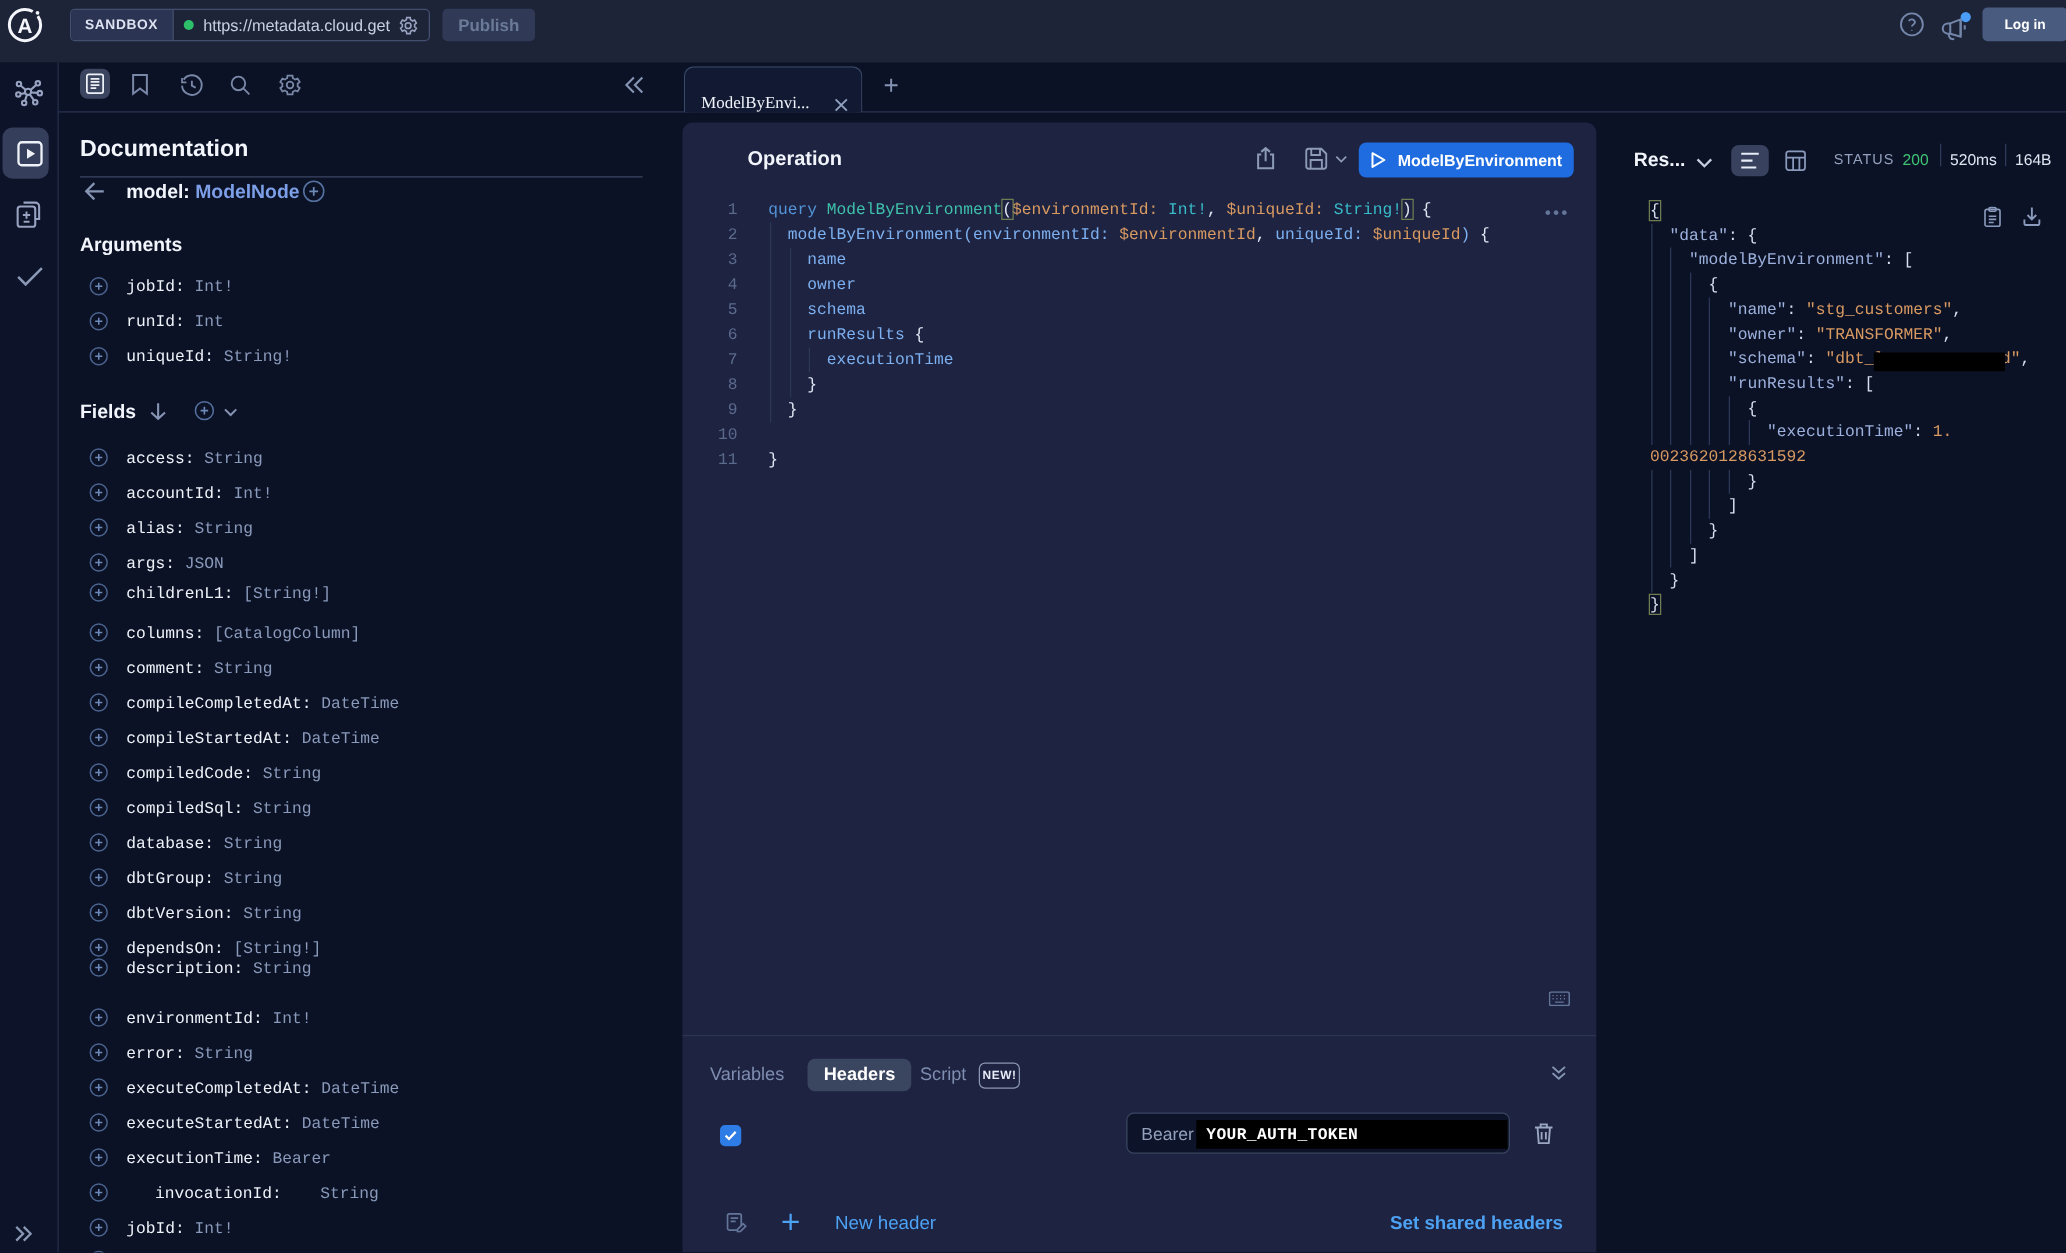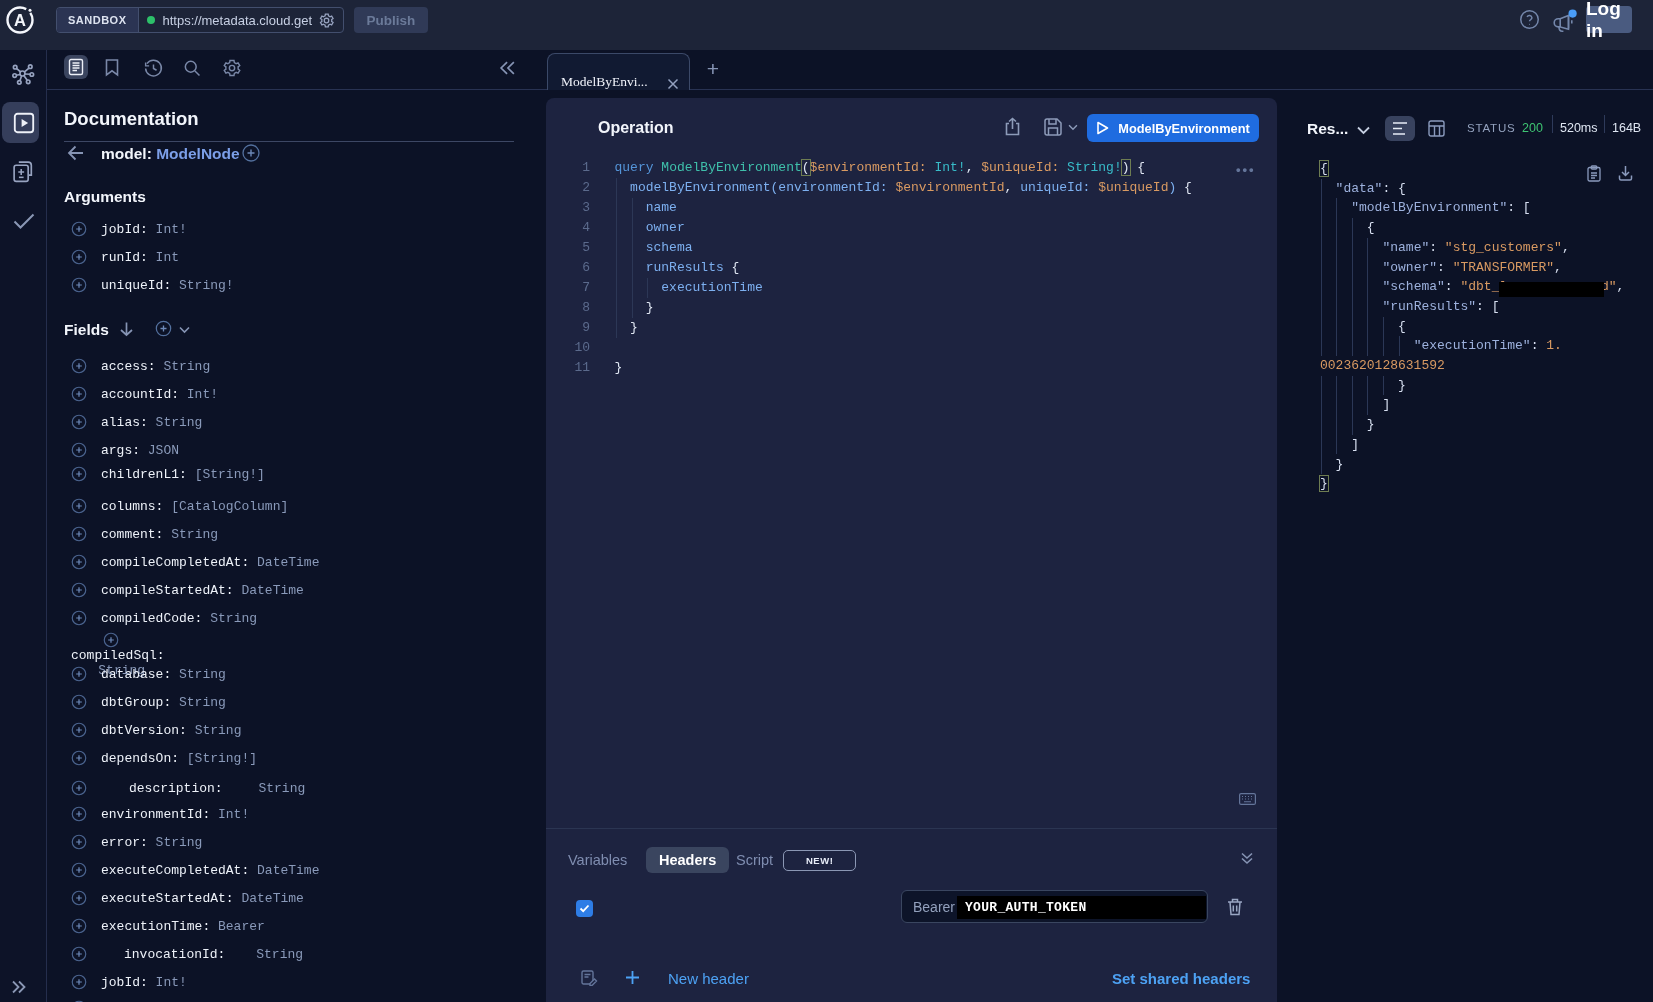--- a/index.html
+++ b/index.html
@@ -11,21 +11,21 @@
 #topbar { position:absolute; left:0; top:0; width:1653px; height:50px; background:#1d2438; }
 #logo { position:absolute; left:5px; top:5px; width:30px; height:30px; }
 #urlgrp { position:absolute; left:56px; top:7px; width:288px; height:26px; border:1px solid #434f6e; border-radius:4px; display:flex; align-items:stretch; overflow:hidden; }
 #sbx { background:#2b3453; border-right:1px solid #434f6e; display:flex; align-items:center; padding:0 11px; font-size:11px; font-weight:bold; letter-spacing:0.5px; color:#dde3f0; }
 #urlpart { display:flex; align-items:center; padding:0 8px; flex:1; min-width:0; }
 #gdot { width:8px; height:8px; border-radius:50%; background:#2dc06a; margin-right:8px; flex:none; }
 #urltxt { font-size:13px; color:#c7d0e4; white-space:nowrap; overflow:hidden; flex:1; }
 #publish { position:absolute; left:354px; top:7px; width:74px; height:26px; background:#303a57; border-radius:4px; color:#6b7a99; font-size:13.5px; font-weight:bold; display:flex; align-items:center; justify-content:center; }
 #tb-help { position:absolute; left:1519px; top:9px; }
 #tb-mega { position:absolute; left:1552px; top:8px; }
-#login { position:absolute; left:1586px; top:6px; width:46px; height:27px; background:#4a5b80; border-radius:4px; color:#fff; font-size:19px; font-weight:bold; display:flex; align-items:center; justify-content:center; }
+#login { position:absolute; left:1586px; top:6px; width:68px; height:27px; background:#4a5b80; border-radius:4px; color:#fff; font-size:11px; font-weight:bold; display:flex; align-items:center; justify-content:center; }
 
 
 #rail { position:absolute; left:0; top:50px; width:47px; height:952px; background:#0d1328; border-right:1px solid #252e4d; }
 #railsel { position:absolute; left:2px; top:52px; width:37px; height:41px; background:#353e5b; border-radius:8px; }
 .ric { position:absolute; left:0; width:47px; display:flex; justify-content:center; }
 
 
 #docbar { position:absolute; left:47px; top:50px; width:499px; height:40px; }
 #docselbox { position:absolute; left:17px; top:5px; width:24px; height:24px; background:#3b455f; border-radius:6px; }
 .dbic { position:absolute; top:8px; }
@@ -58,21 +58,21 @@
 .c-op { color:#3fc0ab; }
 .c-var { color:#d99a62; }
 .c-typ { color:#38bcc9; }
 .c-fld { color:#7db0f0; }
 .bx { outline:1px solid #6e7d52; }
 .ig { position:absolute; width:1px; background:#2c3756; }
 
 
 .btab { position:absolute; top:749px; height:26px; display:flex; align-items:center; font-size:14.5px; color:#7f8db0; }
 #btabHeaders { background:#3a455f; border-radius:6px; padding:0 13px; color:#fff; font-weight:bold; }
-#newbadge { position:absolute; left:237px; top:752px; height:21px; border:1px solid #8b97b4; border-radius:5px; font-size:9.5px; font-weight:bold; letter-spacing:0.5px; color:#e8edf8; display:flex; align-items:center; padding:0 22px; }
+#newbadge { position:absolute; left:237px; top:752px; height:21px; border:1px solid #8b97b4; border-radius:5px; font-size:9.5px; font-weight:bold; letter-spacing:0.5px; color:#e8edf8; display:flex; align-items:center; padding:0 2px; }
 #chk { position:absolute; left:30px; top:802px; width:17px; height:17px; background:#2e7de6; border-radius:4px; display:flex; align-items:center; justify-content:center; }
 #hin1 { position:absolute; left:53px; top:794px; width:297px; height:33px; border:1px solid #3a4660; background:#101830; border-radius:6px; display:flex; align-items:center; padding:0 12px; font-size:14px; color:#dfe6f2; }
 #hin2 { position:absolute; left:355px; top:792px; width:307px; height:33px; border:1px solid #3a4660; background:#0d1429; border-radius:6px; display:flex; align-items:center; padding:0 11px; font-size:14px; color:#93a1bd; }
 #redact1 { position:absolute; left:411px; top:798px; width:249px; height:23px; background:#000; display:flex; align-items:center; }
 #redact1 span { font-family:"Liberation Mono",monospace; font-size:13px; font-weight:bold; color:#fff; margin-left:8px; letter-spacing:0.3px; }
 .blink { color:#4da2f4; font-size:15px; }
 
 
 #resp { position:absolute; left:1277px; top:90px; width:376px; height:912px; }
 #respTitle { position:absolute; left:30px; top:30px; font-size:15.5px; font-weight:bold; color:#f2f5fb; }
@@ -258,41 +258,41 @@
         <path d="M9 5.8v6.4M5.8 9h6.4" stroke="#6d89b8" stroke-width="1.4"></path>
       </svg>compileCompletedAt:<span class="typ"> DateTime</span></div>
 <div class="fieldrow" style="top:486px;"><svg class="cplus" width="16" height="16" viewBox="0 0 18 18" fill="none">
         <circle cx="9" cy="9" r="7.6" stroke="#4b648f" stroke-width="1.3"></circle>
         <path d="M9 5.8v6.4M5.8 9h6.4" stroke="#6d89b8" stroke-width="1.4"></path>
       </svg>compileStartedAt:<span class="typ"> DateTime</span></div>
 <div class="fieldrow" style="top:514px;"><svg class="cplus" width="16" height="16" viewBox="0 0 18 18" fill="none">
         <circle cx="9" cy="9" r="7.6" stroke="#4b648f" stroke-width="1.3"></circle>
         <path d="M9 5.8v6.4M5.8 9h6.4" stroke="#6d89b8" stroke-width="1.4"></path>
       </svg>compiledCode:<span class="typ"> String</span></div>
-<div class="fieldrow" style="top:542px;flex-direction:column;"><svg class="cplus" width="16" height="16" viewBox="0 0 18 18" fill="none">
+<div class="fieldrow" style="top:542px;"><svg class="cplus" width="16" height="16" viewBox="0 0 18 18" fill="none">
         <circle cx="9" cy="9" r="7.6" stroke="#4b648f" stroke-width="1.3"></circle>
         <path d="M9 5.8v6.4M5.8 9h6.4" stroke="#6d89b8" stroke-width="1.4"></path>
       </svg>compiledSql:<span class="typ"> String</span></div>
 <div class="fieldrow" style="top:570px;"><svg class="cplus" width="16" height="16" viewBox="0 0 18 18" fill="none">
         <circle cx="9" cy="9" r="7.6" stroke="#4b648f" stroke-width="1.3"></circle>
         <path d="M9 5.8v6.4M5.8 9h6.4" stroke="#6d89b8" stroke-width="1.4"></path>
       </svg>database:<span class="typ"> String</span></div>
 <div class="fieldrow" style="top:598px;"><svg class="cplus" width="16" height="16" viewBox="0 0 18 18" fill="none">
         <circle cx="9" cy="9" r="7.6" stroke="#4b648f" stroke-width="1.3"></circle>
         <path d="M9 5.8v6.4M5.8 9h6.4" stroke="#6d89b8" stroke-width="1.4"></path>
       </svg>dbtGroup:<span class="typ"> String</span></div>
 <div class="fieldrow" style="top:626px;"><svg class="cplus" width="16" height="16" viewBox="0 0 18 18" fill="none">
         <circle cx="9" cy="9" r="7.6" stroke="#4b648f" stroke-width="1.3"></circle>
         <path d="M9 5.8v6.4M5.8 9h6.4" stroke="#6d89b8" stroke-width="1.4"></path>
       </svg>dbtVersion:<span class="typ"> String</span></div>
 <div class="fieldrow" style="top:654px;"><svg class="cplus" width="16" height="16" viewBox="0 0 18 18" fill="none">
         <circle cx="9" cy="9" r="7.6" stroke="#4b648f" stroke-width="1.3"></circle>
         <path d="M9 5.8v6.4M5.8 9h6.4" stroke="#6d89b8" stroke-width="1.4"></path>
       </svg>dependsOn:<span class="typ"> [String!]</span></div>
-<div class="fieldrow" style="top:684px;gap:28px;"><svg class="cplus" width="16" height="16" viewBox="0 0 18 18" fill="none">
+<div class="fieldrow" style="top:670px;"><svg class="cplus" width="16" height="16" viewBox="0 0 18 18" fill="none">
         <circle cx="9" cy="9" r="7.6" stroke="#4b648f" stroke-width="1.3"></circle>
         <path d="M9 5.8v6.4M5.8 9h6.4" stroke="#6d89b8" stroke-width="1.4"></path>
       </svg>description:<span class="typ"> String</span></div>
 <div class="fieldrow" style="top:710px;"><svg class="cplus" width="16" height="16" viewBox="0 0 18 18" fill="none">
         <circle cx="9" cy="9" r="7.6" stroke="#4b648f" stroke-width="1.3"></circle>
         <path d="M9 5.8v6.4M5.8 9h6.4" stroke="#6d89b8" stroke-width="1.4"></path>
       </svg>environmentId:<span class="typ"> Int!</span></div>
 <div class="fieldrow" style="top:738px;"><svg class="cplus" width="16" height="16" viewBox="0 0 18 18" fill="none">
         <circle cx="9" cy="9" r="7.6" stroke="#4b648f" stroke-width="1.3"></circle>
         <path d="M9 5.8v6.4M5.8 9h6.4" stroke="#6d89b8" stroke-width="1.4"></path>

